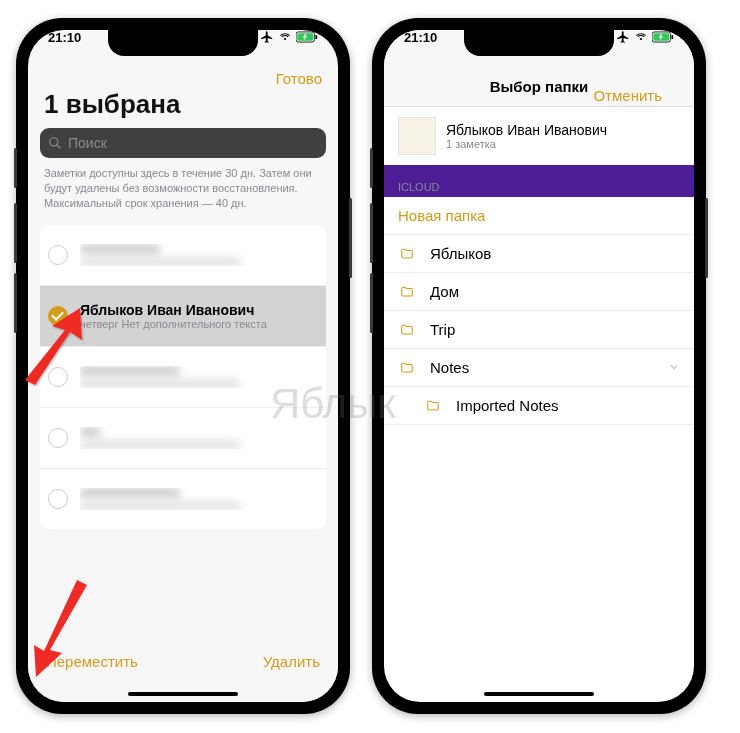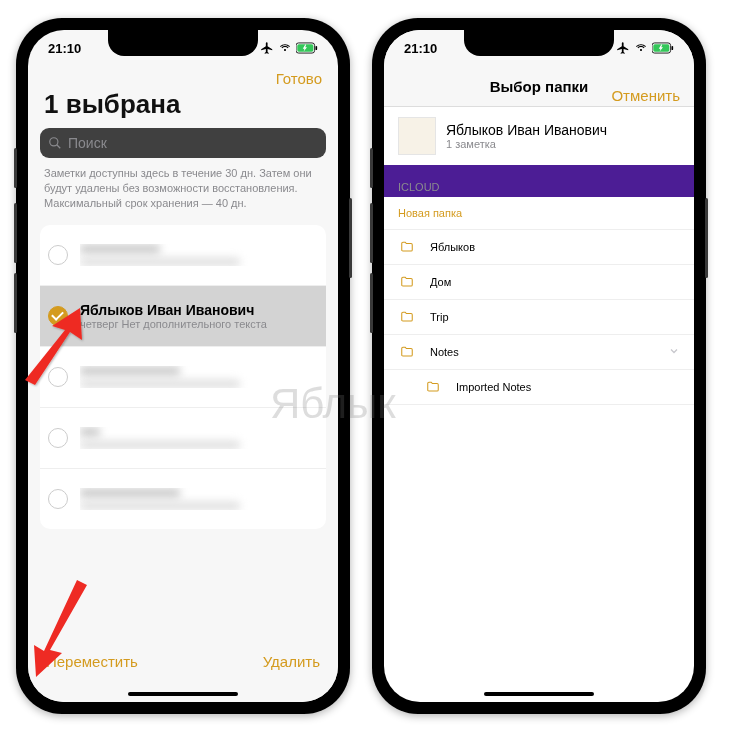--- a/index.html
+++ b/index.html
@@ -73,21 +73,21 @@
   height: 26px;
   background: #000;
   border-bottom-left-radius: 16px;
   border-bottom-right-radius: 16px;
   z-index: 100;
 }
 .statusbar {
   height: 36px;
   display: flex;
   justify-content: space-between;
-  align-items: center;
+  align-items: flex-start;
   padding: 0 20px;
   font-size: 13px;
   font-weight: 600;
   color: #000;
 }
 .statusbar .right {
   display: flex;
   align-items: center;
   gap: 4px;
 }
@@ -200,21 +200,21 @@
   background: #000;
   border-radius: 3px;
 }
 
 
 .navbar {
   height: 40px;
   display: flex;
   align-items: center;
   justify-content: center;
-  padding: 0 14px;
+  padding: 0 32px;
   border-bottom: 0.5px solid #ddd;
   background: #f7f7f7;
 }
 .navtitle {
   font-size: 15px;
   font-weight: 600;
   color: #000;
   position: absolute;
   left: 0; right: 0;
   text-align: center;
@@ -248,21 +248,21 @@
   color: #8a8a8e;
   text-transform: uppercase;
   background: #4c1d95;
 }
 .flist { background: #fff; }
 .frow {
   display: flex;
   align-items: center;
   padding: 10px 14px;
   border-bottom: 0.5px solid #eee;
-  font-size: 11px;
+  font-size: 15px;
   color: #000;
   text-align: center;
 }
 .frow.new { color: #d49b1f; }
 .frow .ficon {
   width: 20px;
   margin-right: 12px;
   display: flex;
   align-items: center;
   color: #d49b1f;

